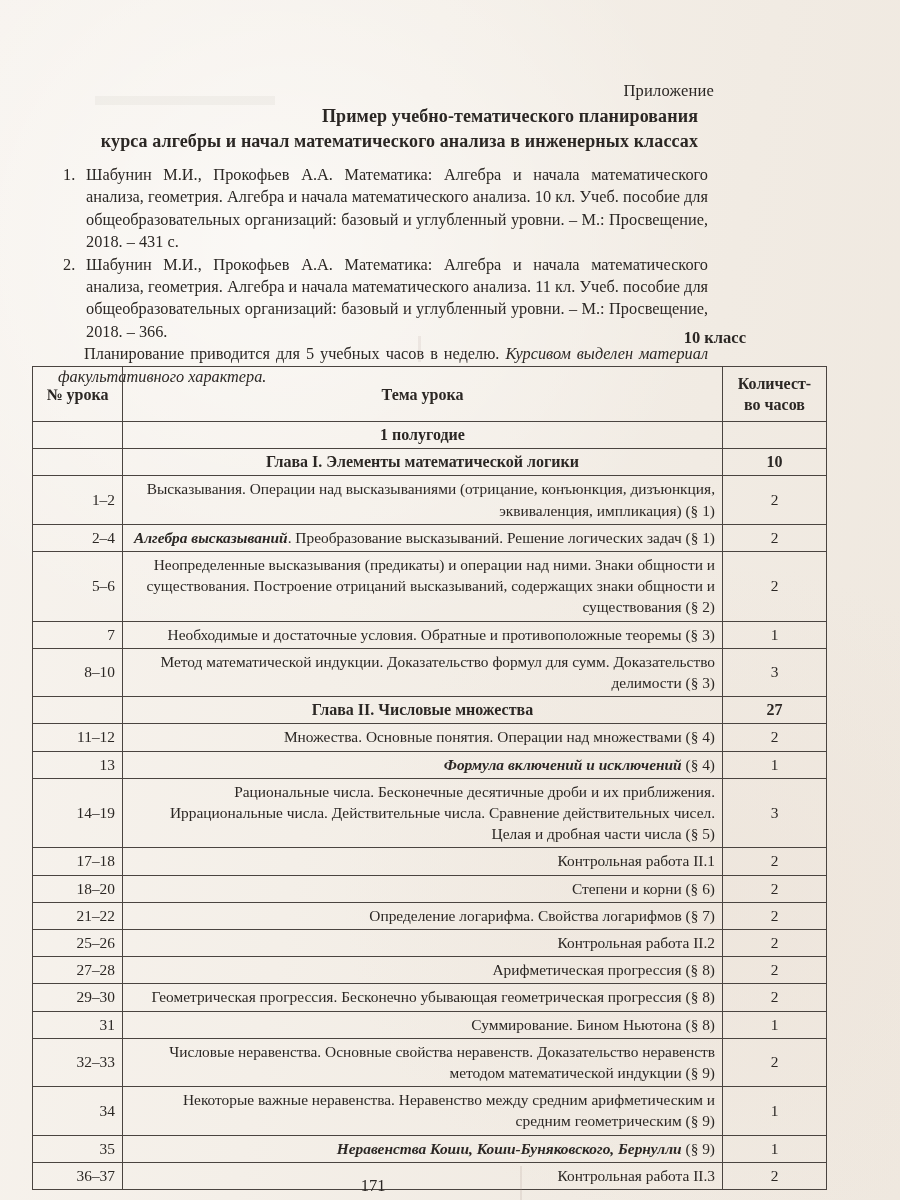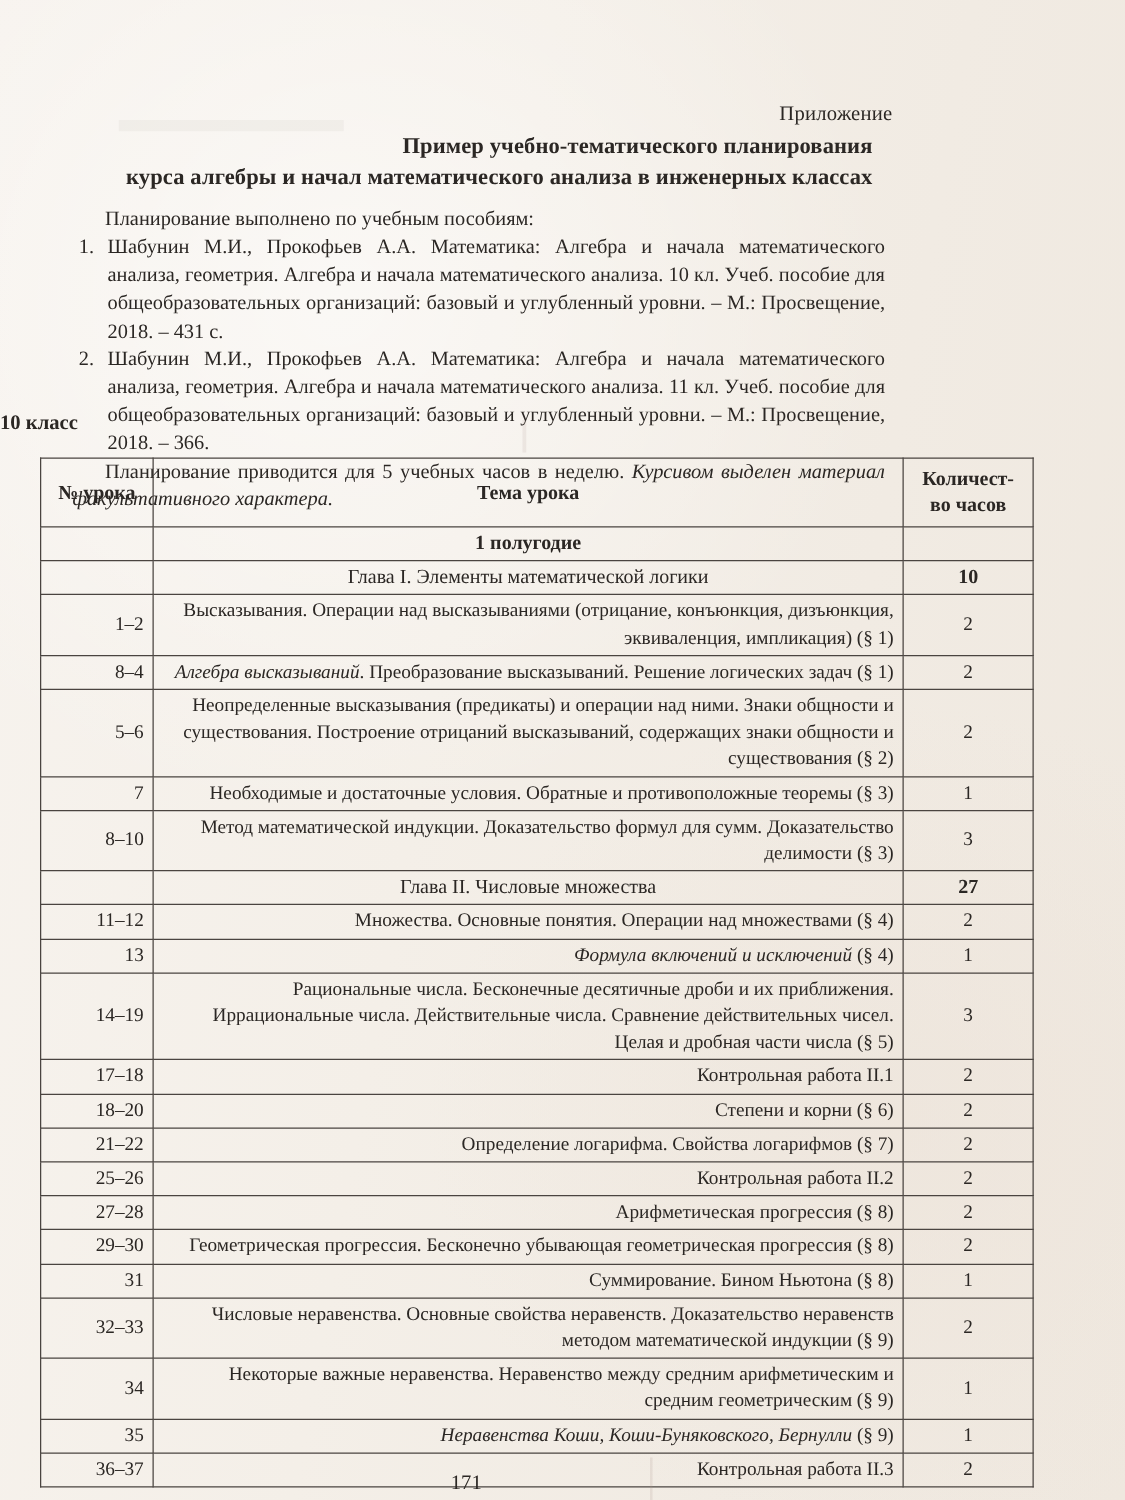--- a/index.html
+++ b/index.html
@@ -89,21 +89,21 @@
   }
   .intro .tail {
     text-indent: 26px;
   }
   .intro .tail i { font-style: italic; }
 
   .grade-heading {
     position: absolute;
     left: 0; right: 0;
     top: 292px;
-    text-align: left;
+    text-align: right;
     font-weight: bold;
     font-size: 16.5px;
   }
 
   table.plan {
     position: absolute;
     left: 32px;
     top: 330px;
     width: 794px;
     border-collapse: collapse;
@@ -128,30 +128,30 @@
   col.c-num   { width: 90px; }
   col.c-topic { width: 600px; }
   col.c-hours { width: 104px; }
 
   td.num   { text-align: right; }
   td.topic { text-align: right; }
   td.hours { text-align: center; }
 
   tr.section td {
     text-align: center;
-    font-weight: normal;
+    font-weight: bold;
     font-size: 16px;
   }
   tr.section td.hours { font-weight: bold; }
   tr.halfyear td {
     text-align: center;
     font-weight: bold;
     font-size: 16px;
   }
-  .ital { font-style: italic; }
+  .ital { font-style: italic; font-weight: bold; }
 
   .page-number {
     position: absolute;
     left: 0; right: 0;
     bottom: 42px;
     text-align: center;
     font-size: 16.5px;
   }
 
   
@@ -169,21 +169,20 @@
 <div class="sheet">
 
   <div class="appendix-label">Приложение</div>
 
   <div class="title-block">
     <div class="title-line">Пример учебно-тематического планирования</div>
     <div class="title-line">курса алгебры и начал математического анализа в инженерных классах</div>
   </div>
 
   <div class="intro">
-    <p class="lead">Планирование выполнено по учебным пособиям:</p>
     <ol class="sources" id="sources-list">
         <li><span class="num">1.</span><span>Шабунин М.И., Прокофьев А.А. Математика: Алгебра и начала математического анализа, геометрия. Алгебра и начала математического анализа. 10 кл. Учеб. пособие для общеобразовательных организаций: базовый и углубленный уровни. – М.: Просвещение, 2018. – 431 с.</span></li>
         <li><span class="num">2.</span><span>Шабунин М.И., Прокофьев А.А. Математика: Алгебра и начала математического анализа, геометрия. Алгебра и начала математического анализа. 11 кл. Учеб. пособие для общеобразовательных организаций: базовый и углубленный уровни. – М.: Просвещение, 2018. – 366.</span></li>
       </ol>
     <p class="tail"><span>Планирование приводится для 5 учебных часов в неделю. </span><i>Курсивом выделен материал факультативного характера.</i></p>
   </div>
 
   <div class="grade-heading">10 класс</div>
 
   <table class="plan">
@@ -212,21 +211,21 @@
           <td class="num"></td>
           <td class="topic">Глава I. Элементы математической логики</td>
           <td class="hours">10</td>
         </tr>
         <tr class="lesson">
           <td class="num">1–2</td>
           <td class="topic">Высказывания. Операции над высказываниями (отрицание, конъюнкция, дизъюнкция, эквиваленция, импликация) (§ 1)</td>
           <td class="hours">2</td>
         </tr>
         <tr class="lesson">
-          <td class="num">8–4</td>
+          <td class="num">2–4</td>
           <td class="topic"><span class="ital">Алгебра высказываний</span><span>. Преобразование высказываний. Решение логических задач (§ 1)</span></td>
           <td class="hours">2</td>
         </tr>
         <tr class="lesson">
           <td class="num">5–6</td>
           <td class="topic">Неопределенные высказывания (предикаты) и операции над ними. Знаки общности и существования. Построение отрицаний высказываний, содержащих знаки общности и существования (§ 2)</td>
           <td class="hours">2</td>
         </tr>
         <tr class="lesson">
           <td class="num">7</td>

